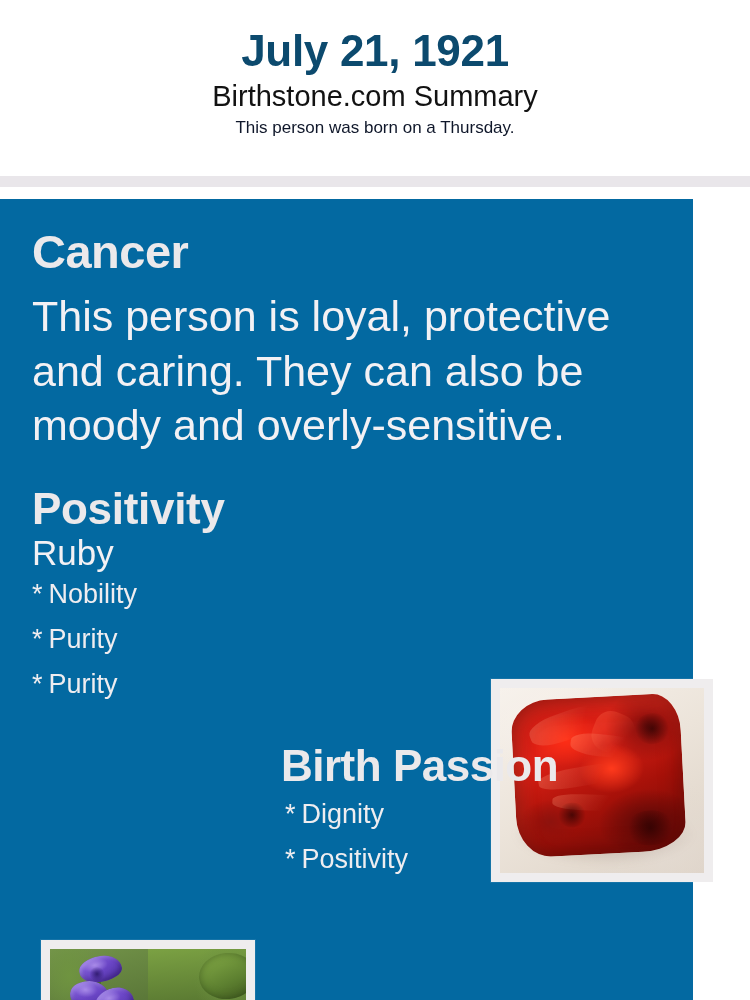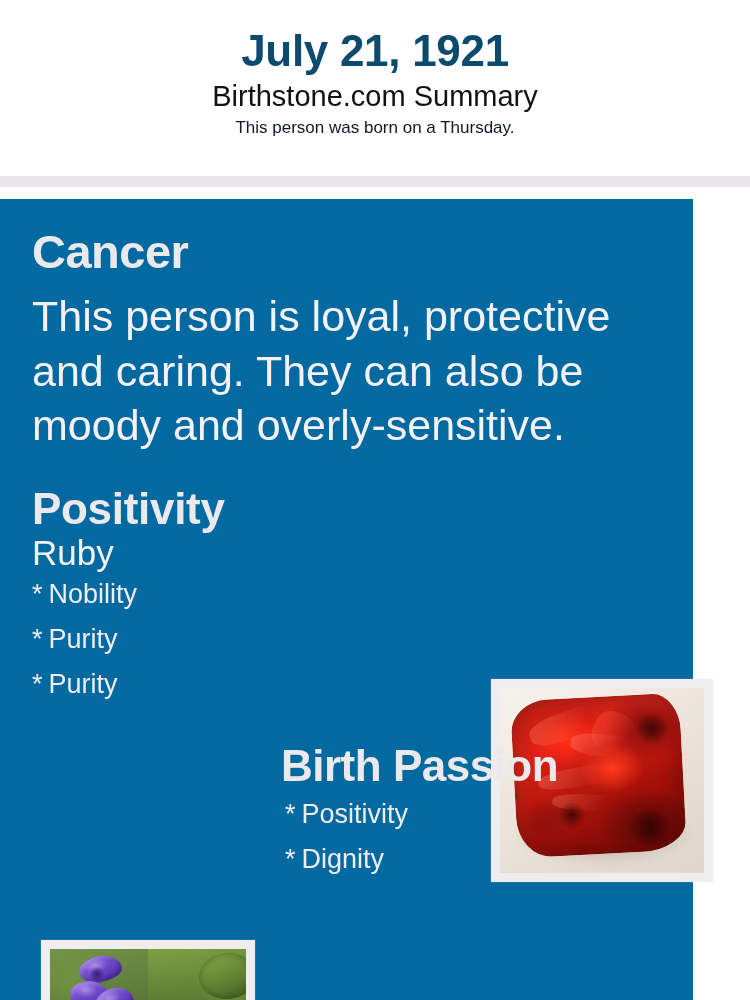--- a/index.html
+++ b/index.html
@@ -364,22 +364,22 @@
         </div>
 
         <span class="sr-only">larkspur-and-water-lily-photo</span>
       </div>
     </div>
 
     <div class="flower-block">
       <div class="section-title">Birth Passion</div>
       <div class="trait-list">
         <div class="trait">
+          <span class="star">*</span><span>Dignity</span>
+        </div>
+        <div class="trait">
           <span class="star">*</span><span>Positivity</span>
-        </div>
-        <div class="trait">
-          <span class="star">*</span><span>Dignity</span>
         </div>
       </div>
     </div>
 
   </div>
 </div>
 
 </body></html>

